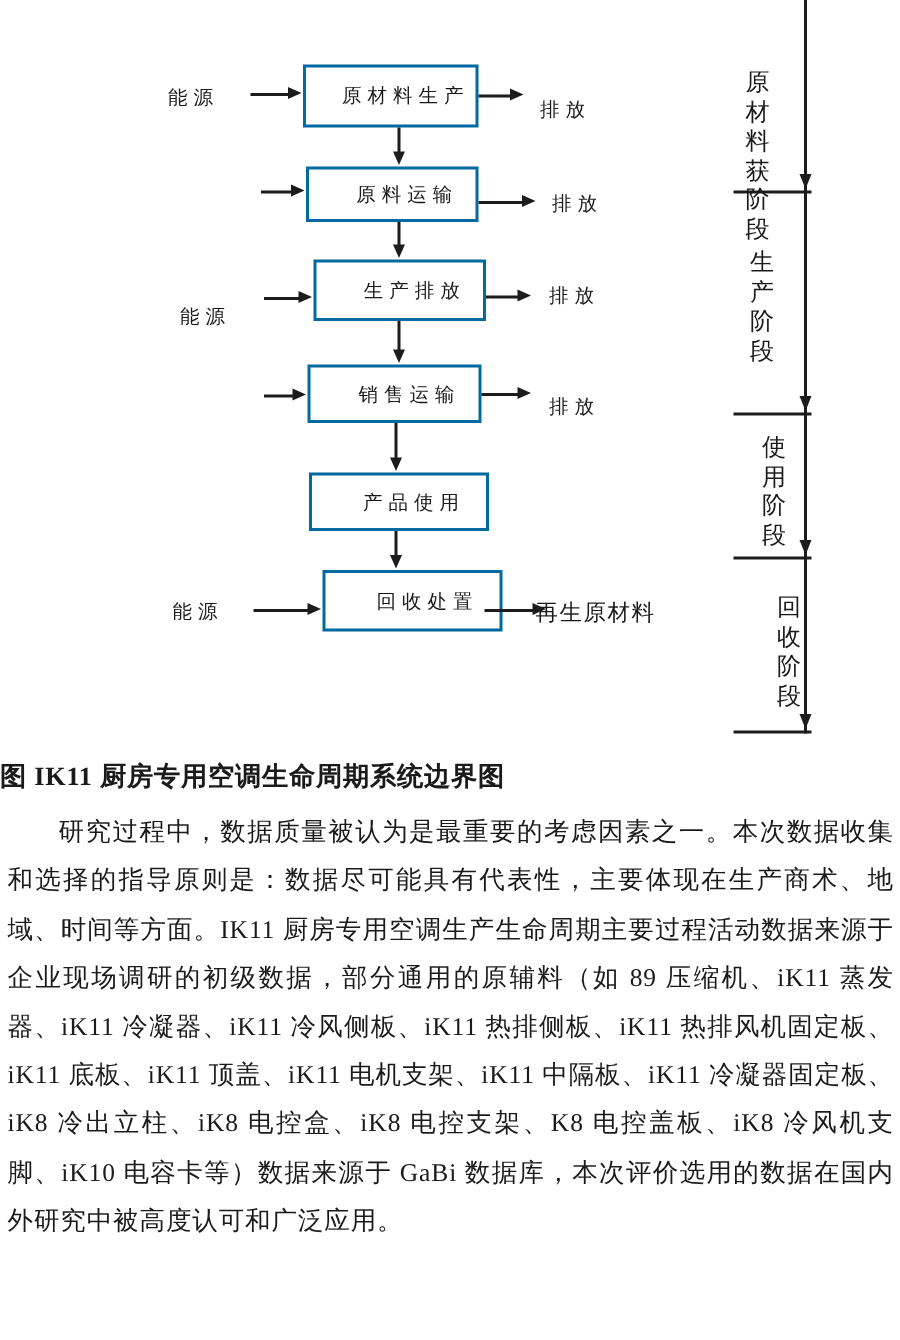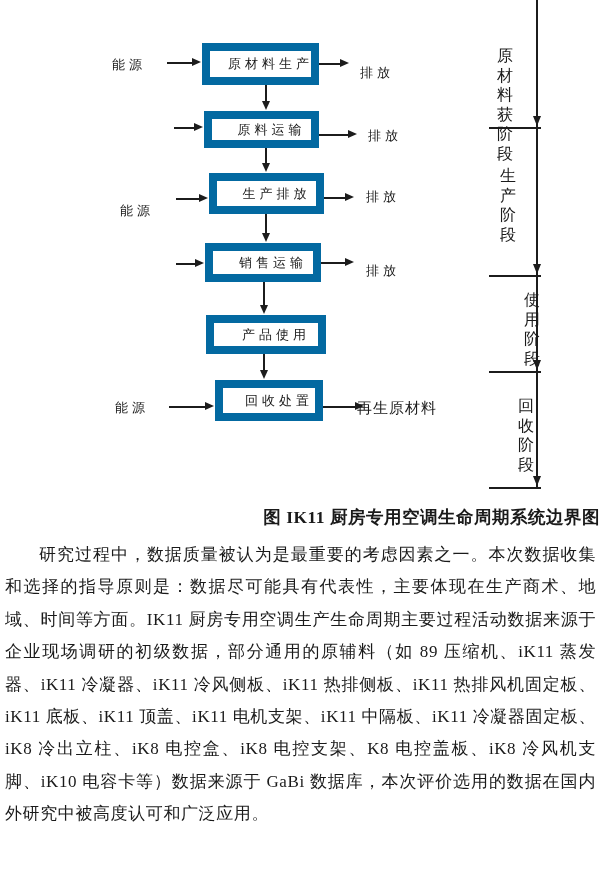--- a/index.html
+++ b/index.html
@@ -8,30 +8,30 @@
     font-family:"Liberation Serif","DejaVu Serif",serif;
     color:#1a1a1a;
   }
   .page { position:relative; width:600px; height:893px; overflow:hidden; background:#fff; }
 
   
   .diagram { position:absolute; left:0; top:0; width:600px; height:503px; }
 
   .fbox {
     position:absolute; box-sizing:border-box;
-    border:8px solid #0369a1; background:#fff;
+    border:2px solid #0369a1; background:#fff;
     display:flex; align-items:center; justify-content:center;
     font-size:13px; letter-spacing:4px; text-indent:4px; white-space:nowrap;padding-left:16px;
   }
   #box1 { left:202px; top:43px;  width:117px; height:42px; }
   #box2 { left:204px; top:111px; width:115px; height:37px; }
   #box3 { left:209px; top:173px; width:115px; height:41px; }
   #box4 { left:205px; top:243px; width:116px; height:39px; }
   #box5 { left:206px; top:315px; width:120px; height:39px; }
-  #box6 { left:215px; top:380px; width:108px; height:41px; }
+  #box6 { left:215px; top:380px; width:120px; height:41px; }
 
   .dlabel { position:absolute; font-size:13px; letter-spacing:4px; white-space:nowrap; }
   #energy1   { left:112px; top:56px; }
   #energy2   { left:120px; top:202px; }
   #energy3   { left:115px; top:399px; }
   #emis1     { left:360px; top:64px; }
   #emis2     { left:368px; top:127px; }
   #emis3     { left:366px; top:188px; }
   #emis4     { left:366px; top:262px; }
   #recycled  { left:357px; top:399px; font-size:15px; letter-spacing:1px; }
@@ -64,25 +64,25 @@
   .tick { position:absolute; left:489px; width:52px; height:2px; background:#1c1c1c; }
   #tick1 { top:127px; } #tick2 { top:275px; } #tick3 { top:371px; } #tick4 { top:487px; }
   .bhead { position:absolute; left:533px; width:0; height:0;
     border-top:10px solid #1c1c1c; border-left:4px solid transparent; border-right:4px solid transparent; }
   #bh1 { top:116px; } #bh2 { top:264px; } #bh3 { top:360px; } #bh4 { top:476px; }
 
   .stage { position:absolute; width:20px; font-size:16px; line-height:19.5px;
     word-break:break-all; text-align:center; }
   #stage1 { left:495px; top:6px;margin-top:40px; }
   #stage2 { left:498px; top:166px; }
-  #stage3 { left:522px; top:290px; }
+  #stage3 { left:506px; top:290px;font-family:Liberation Mono, monospace; }
   #stage4 { left:496px; top:396px;margin-left:20px; }
 
   
-  .caption { position:absolute; top:505px; left:0; width:100%; text-align:right;
+  .caption { position:absolute; top:505px; left:0; width:100%; text-align:left;
     font-weight:bold; font-size:17.5px; letter-spacing:0.5px; }
   .bodytext { position:absolute; top:539px; left:5px; width:591px;
     font-size:17px; line-height:32.4px; letter-spacing:0.6px;
     text-align:justify; text-justify:inter-ideograph; }
   .bodytext p { margin:0; text-indent:2em; }
 </style>
 </head>
 <body>
 
 <div class="page">

